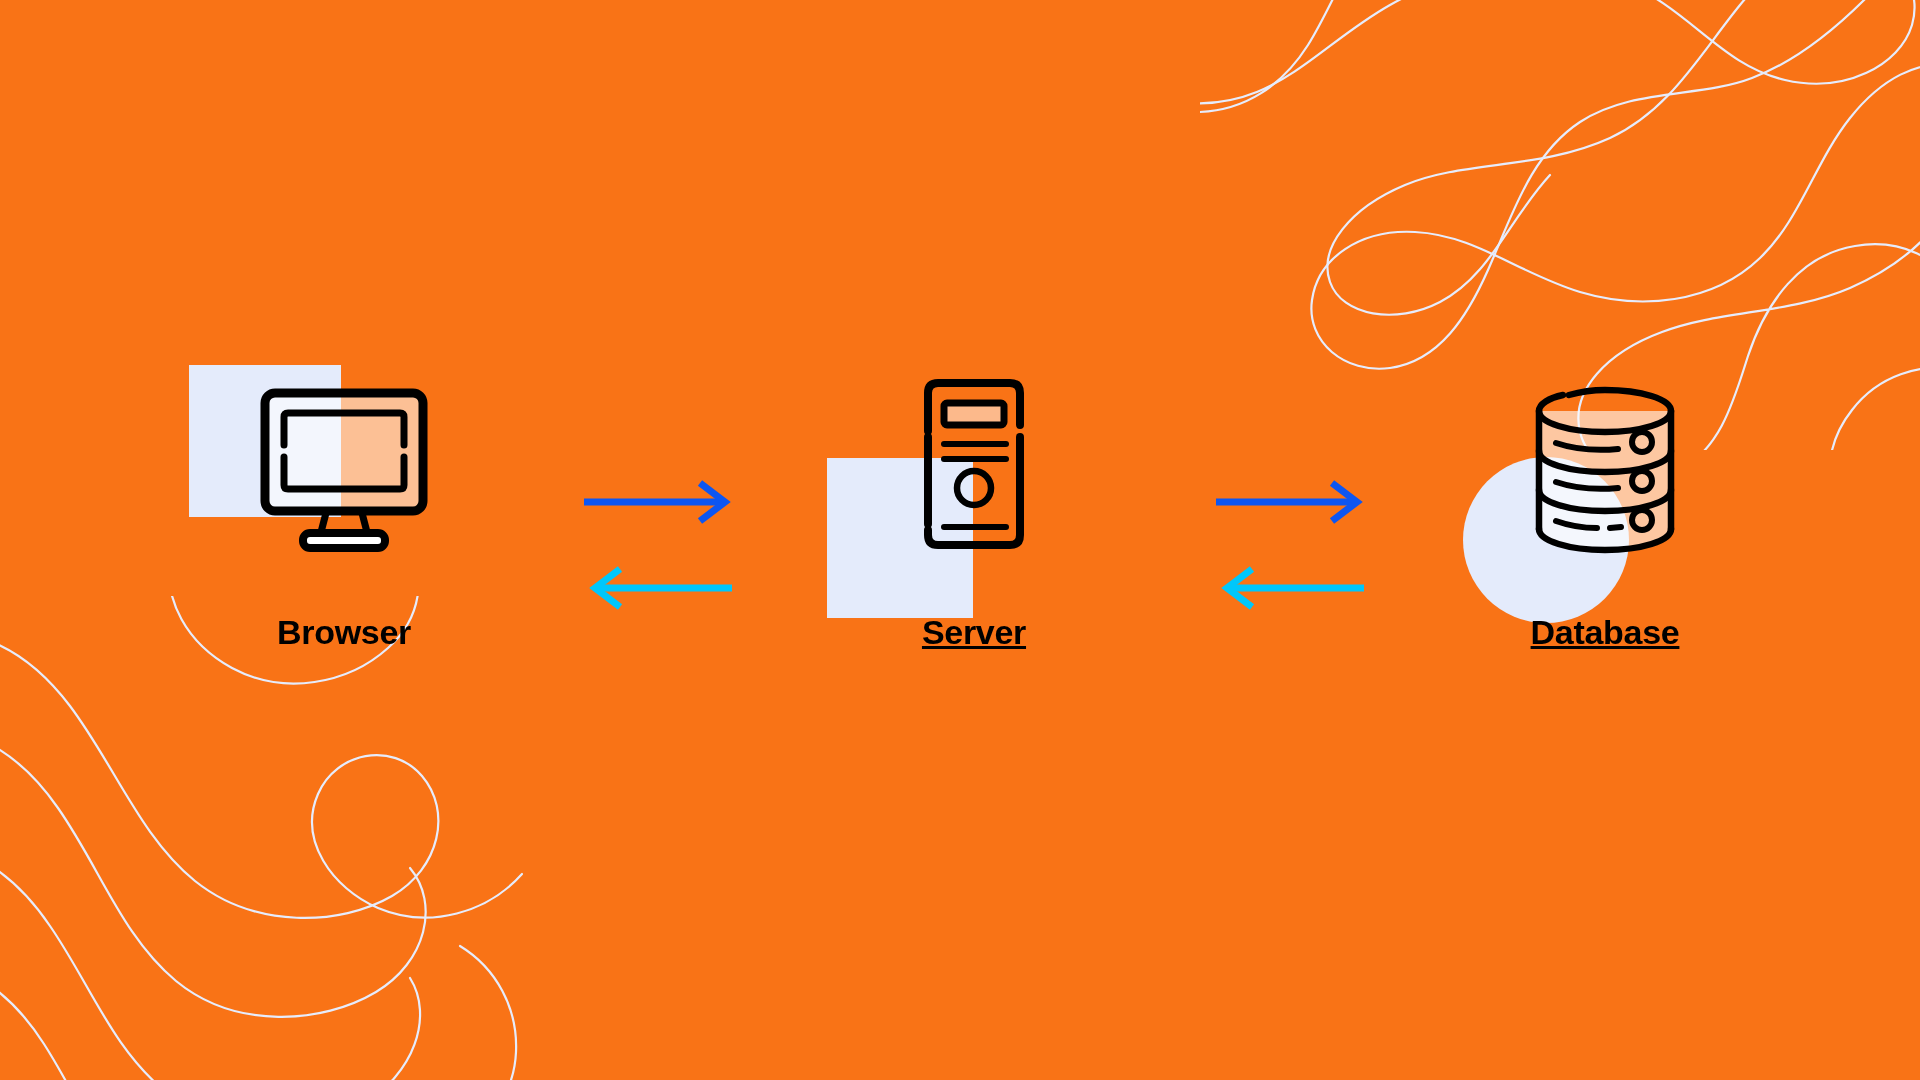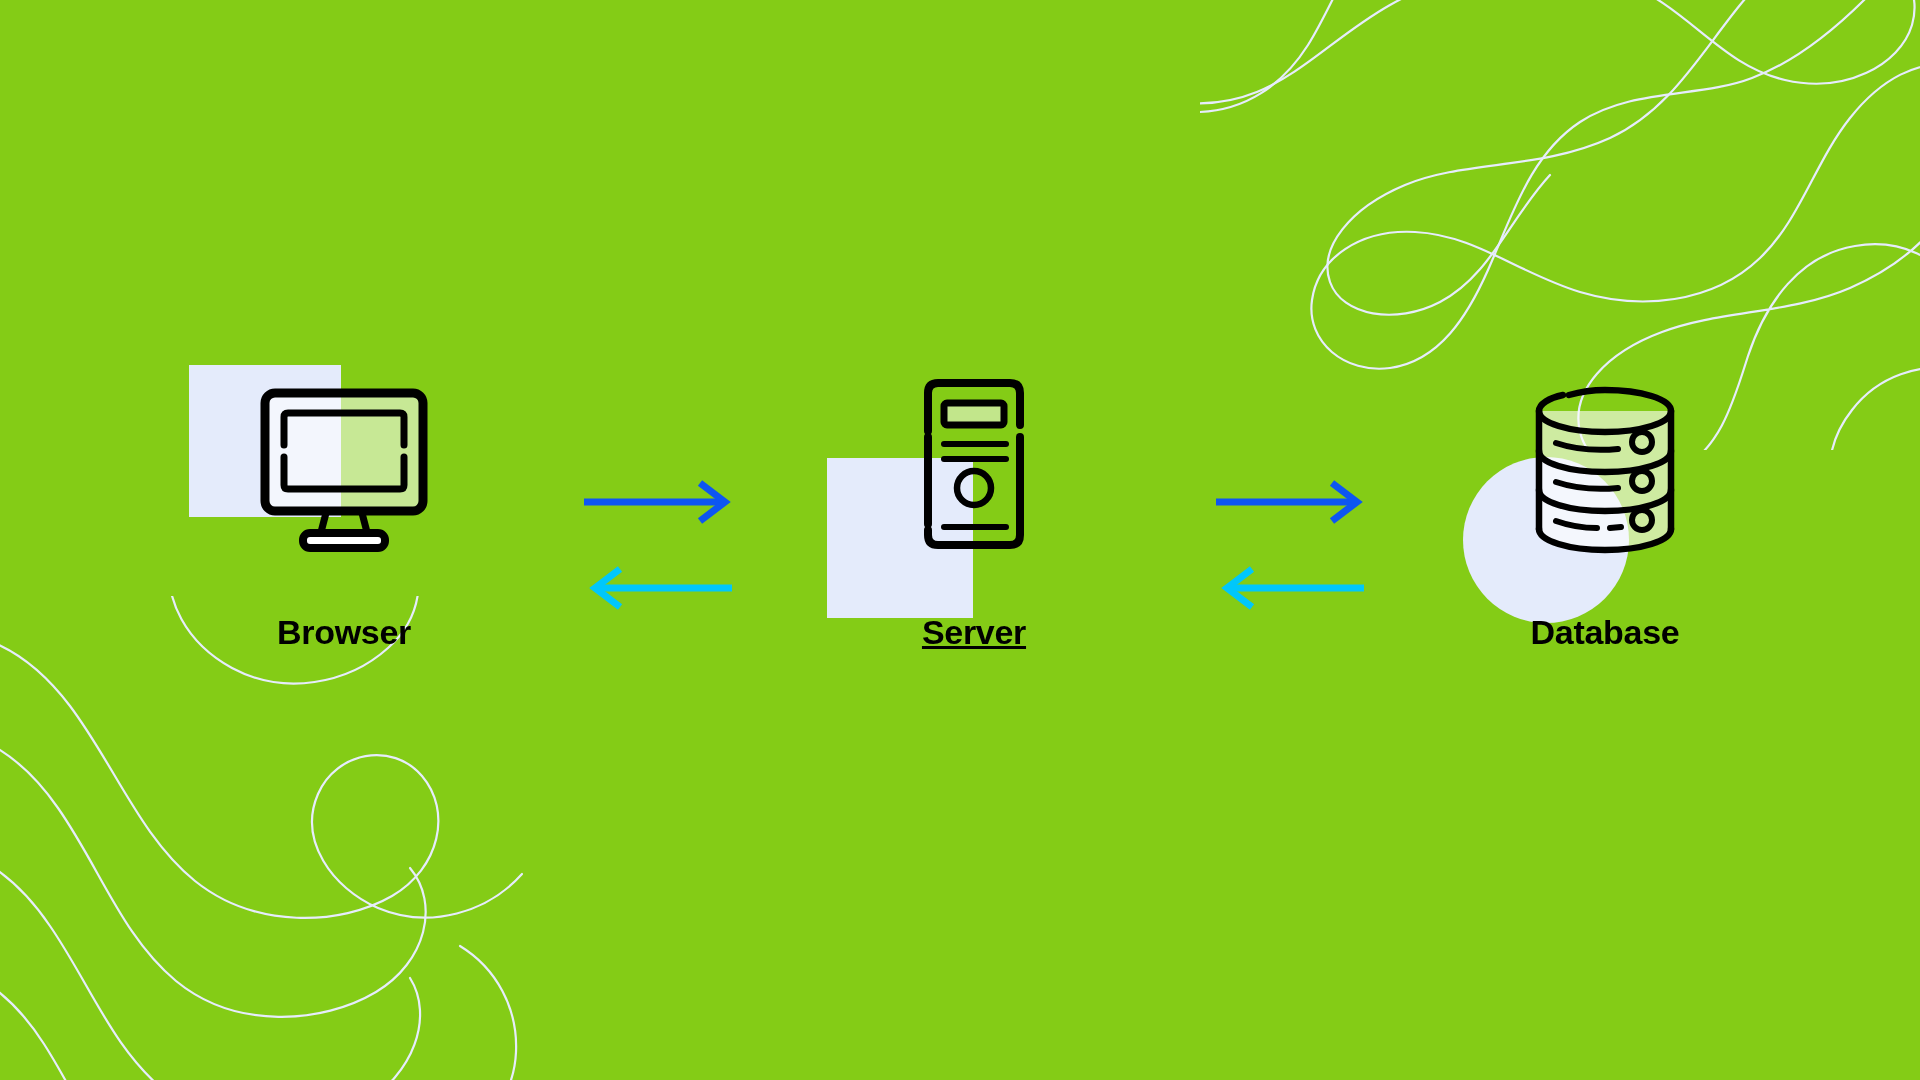--- a/index.html
+++ b/index.html
@@ -6,21 +6,21 @@
   * { margin:0; padding:0; box-sizing:border-box; }
   html, body {
     width:1920px; height:1080px;
     overflow:hidden;
     background:#ffffff;
     font-family:"Liberation Sans", sans-serif;
   }
   #stage {
     position:relative;
     width:1920px; height:1080px;
-    background:#84cc16;
+    background:#f97316;
     overflow:hidden;
   }
 
   
   .bg-decor {
     position:absolute;
     pointer-events:none;
     z-index:0;
   }
   .bg-topright { top:-30px; right:-40px; }
@@ -34,21 +34,21 @@
     z-index:2;
   }
 
   .node {
     position:absolute;
     width:300px;
     text-align:center;
   }
   .node-browser  { left:194px;  top:355px; }
   .node-server   { left:824px;  top:355px;text-decoration:underline; }
-  .node-database { left:1455px; top:355px; }
+  .node-database { left:1455px; top:355px;text-decoration:underline; }
 
   .node-accent {
     position:absolute;
     background:#e4ebfb;
     z-index:0;
   }
   .accent-square-browser {
     width:152px; height:152px;
     left:-5px; top:10px;
   }

